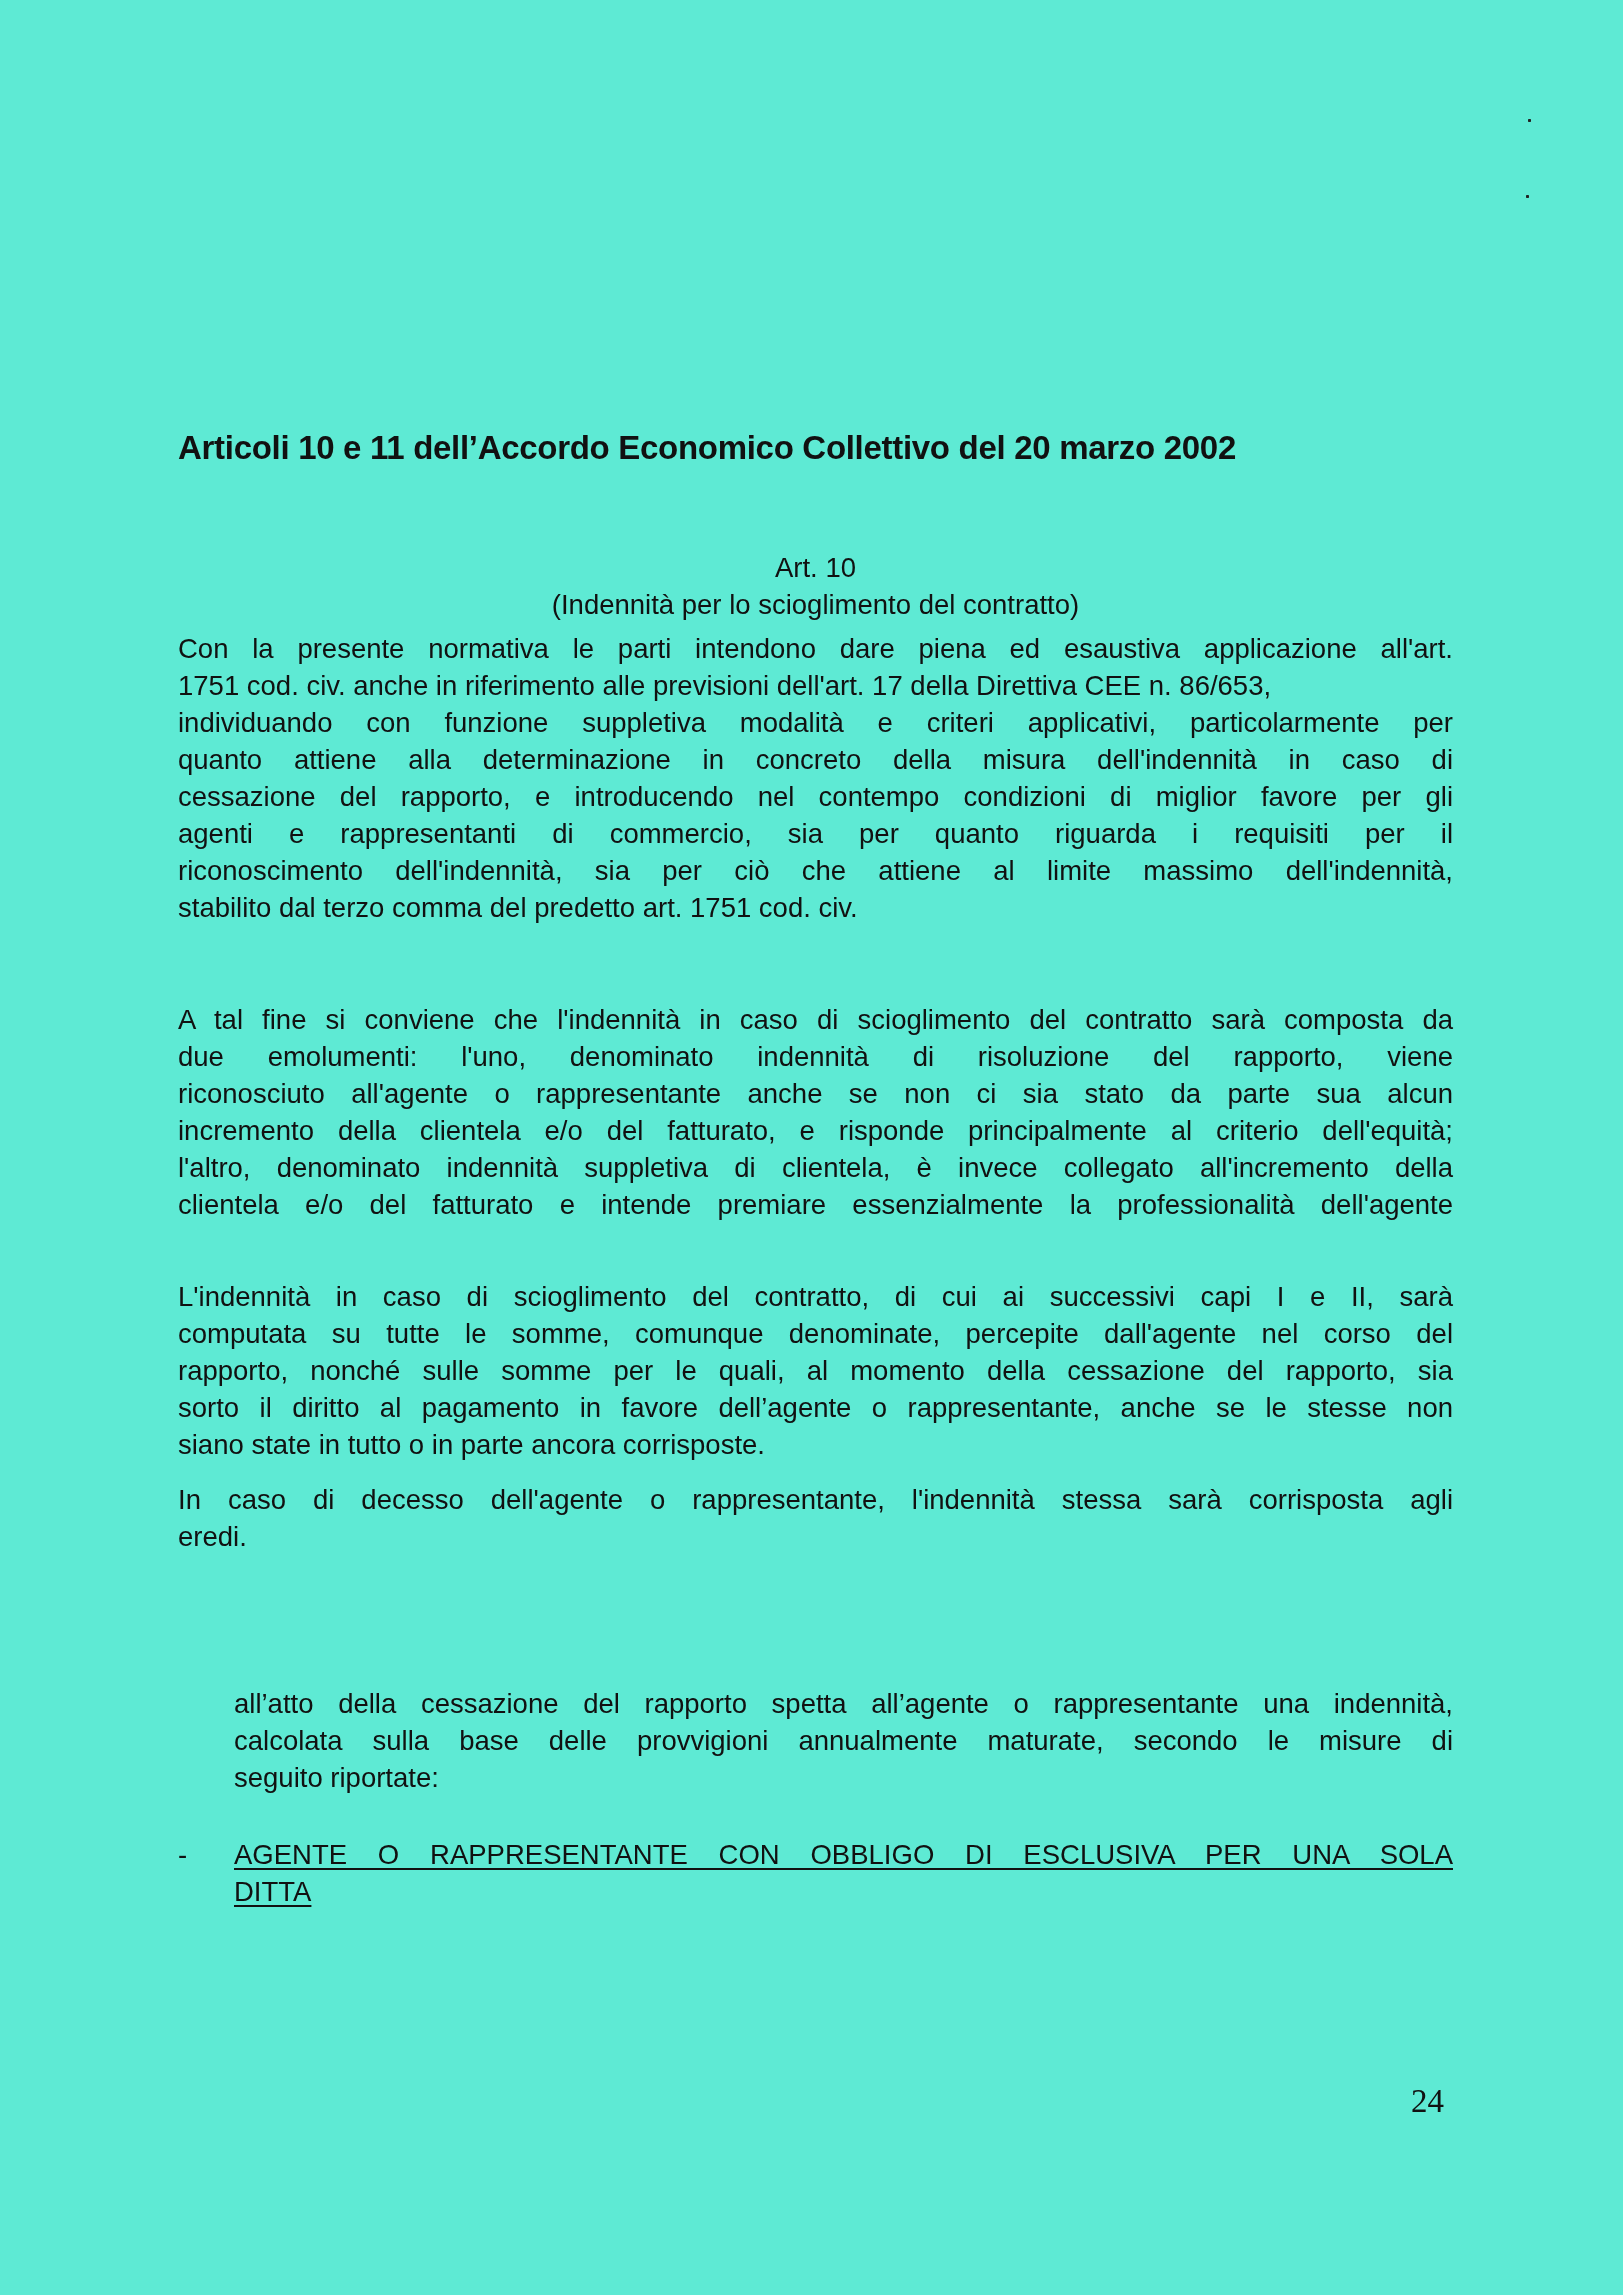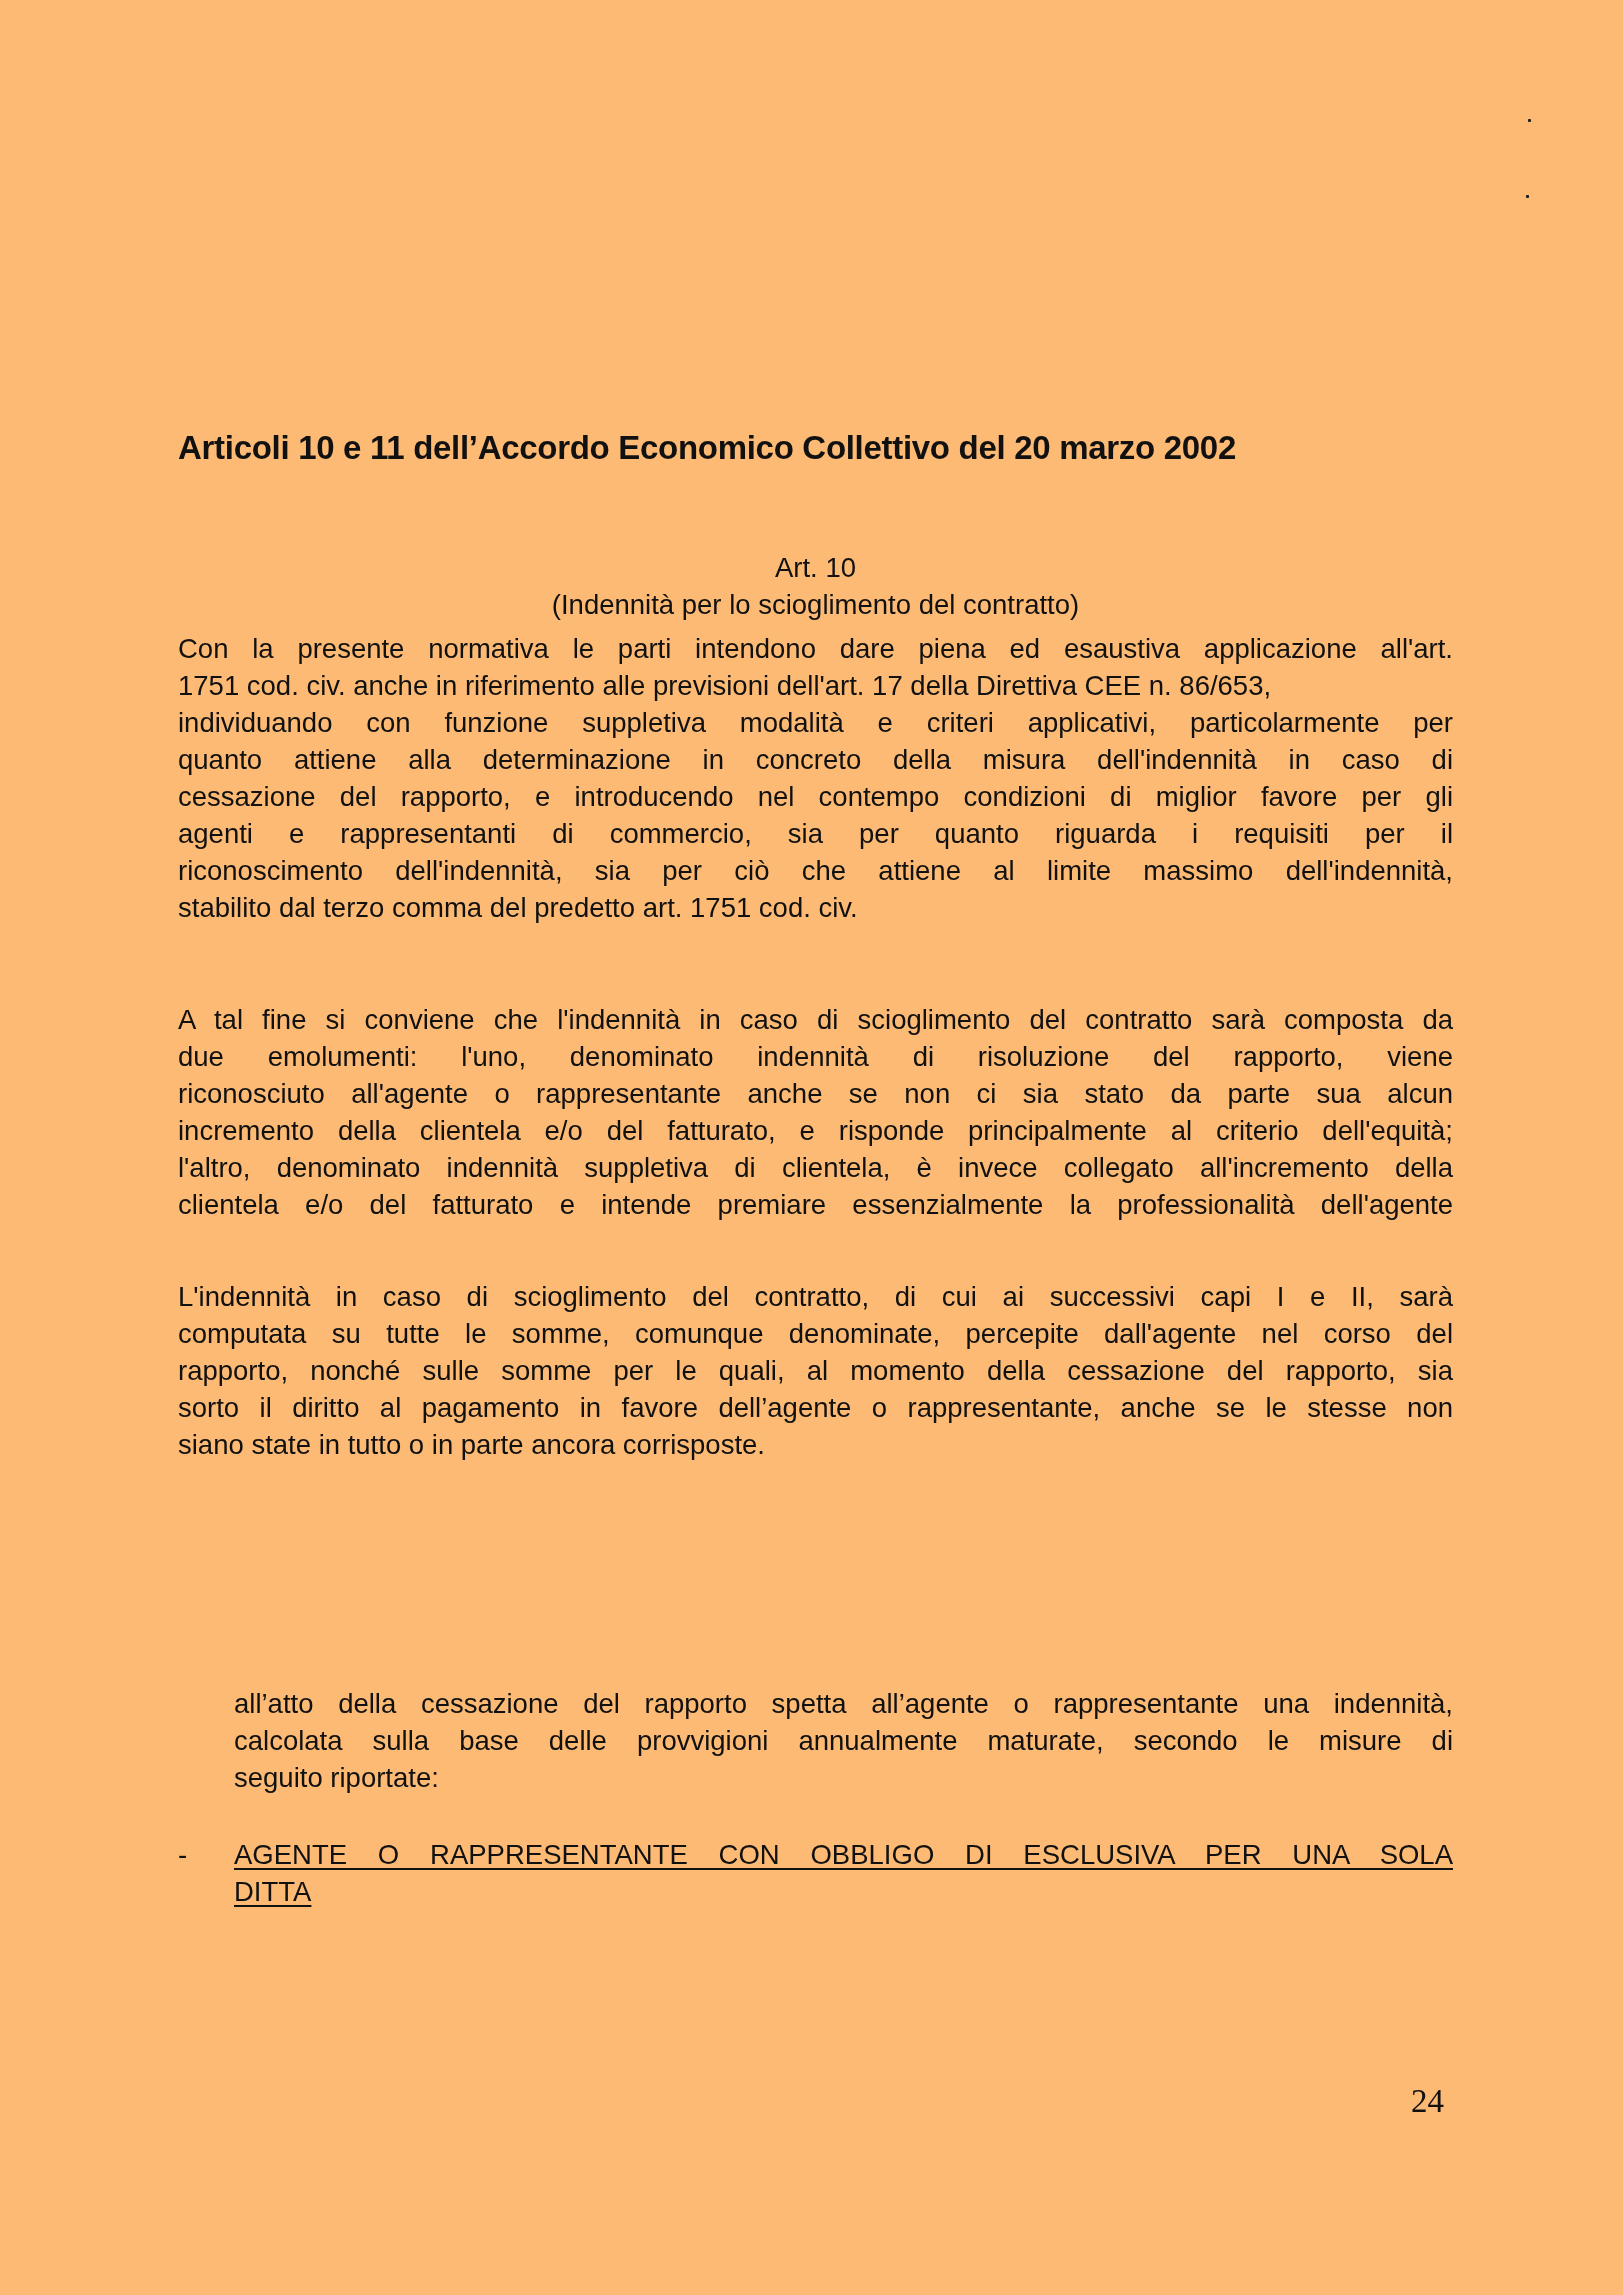--- a/index.html
+++ b/index.html
@@ -1,17 +1,17 @@
 <!DOCTYPE html>
 <html style="font-size:10.5px"><head>
 <meta charset="utf-8">
 <style>
   html, body { margin: 0; padding: 0; background: #ffffff; }
   body { width: 1623px; height: 2295px; position: relative; overflow: hidden; color: #111; }
-  .page { position: absolute; left: 0; top: 0; width: 1623px; height: 2295px; background: #fdba74; }
+  .page { position: absolute; left: 0; top: 0; width: 1623px; height: 2295px; background: #5eead4; }
   .sans { font-family: "Liberation Sans", "DejaVu Sans", sans-serif; }
   .title {
     position: absolute; left: 178px; top: 429px; width: 1244px;
     font-size: 33px; font-weight: bold; letter-spacing: -0.3px; white-space: nowrap;
   }
   .art-head {
     position: absolute; left: 178px; top: 549px; width: 1275px; text-align: center;
     font-size: 27.5px; line-height: 37px;
   }
   .para {
@@ -70,20 +70,24 @@
   </div>
 
   <div class="para sans" style="top:1278px;">
     <span class="ln">L'indennità in caso di scioglimento del contratto, di cui ai successivi capi I e II, sarà</span>
     <span class="ln">computata su tutte le somme, comunque denominate, percepite dall'agente nel corso del</span>
     <span class="ln">rapporto, nonché sulle somme per le quali, al momento della cessazione del rapporto, sia</span>
     <span class="ln">sorto il diritto al pagamento in favore dell’agente o rappresentante, anche se le stesse non</span>
     <span class="ln last">siano state in tutto o in parte ancora corrisposte.</span>
   </div>
 
+  <div class="para sans" style="top:1481px;">
+    <span class="ln">In caso di decesso dell'agente o rappresentante, l'indennità stessa sarà corrisposta agli</span>
+    <span class="ln last">eredi.</span>
+  </div>
 
 
   <div class="para sans indented" style="top:1685px;">
     <span class="ln">all’atto della cessazione del rapporto spetta all’agente o rappresentante una indennità,</span>
     <span class="ln">calcolata sulla base delle provvigioni annualmente maturate, secondo le misure di</span>
     <span class="ln last">seguito riportate:</span>
   </div>
 
   <div class="bullet-head sans">
     <span class="dash">-</span>

